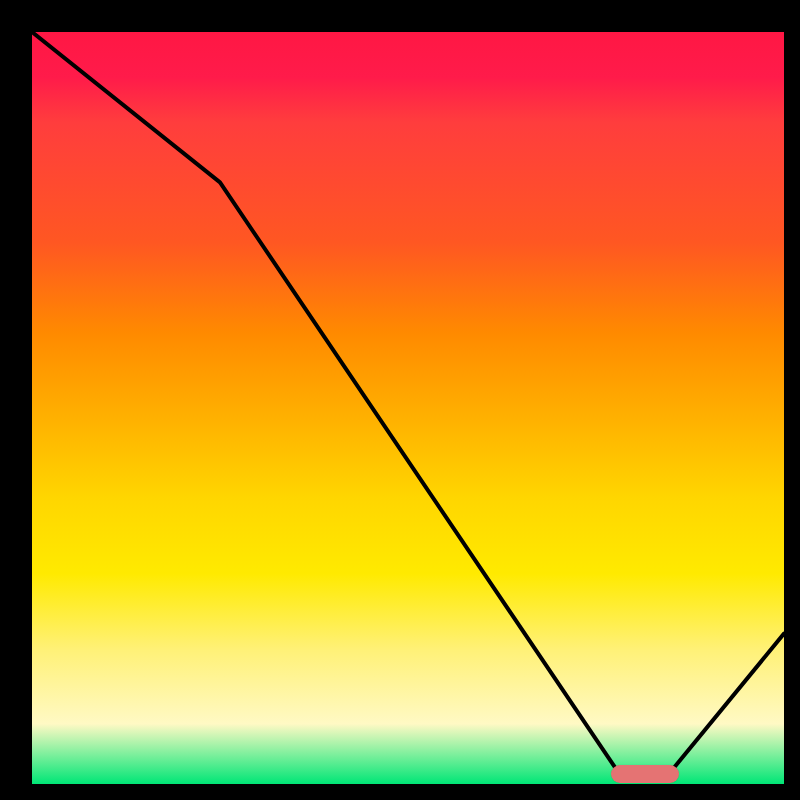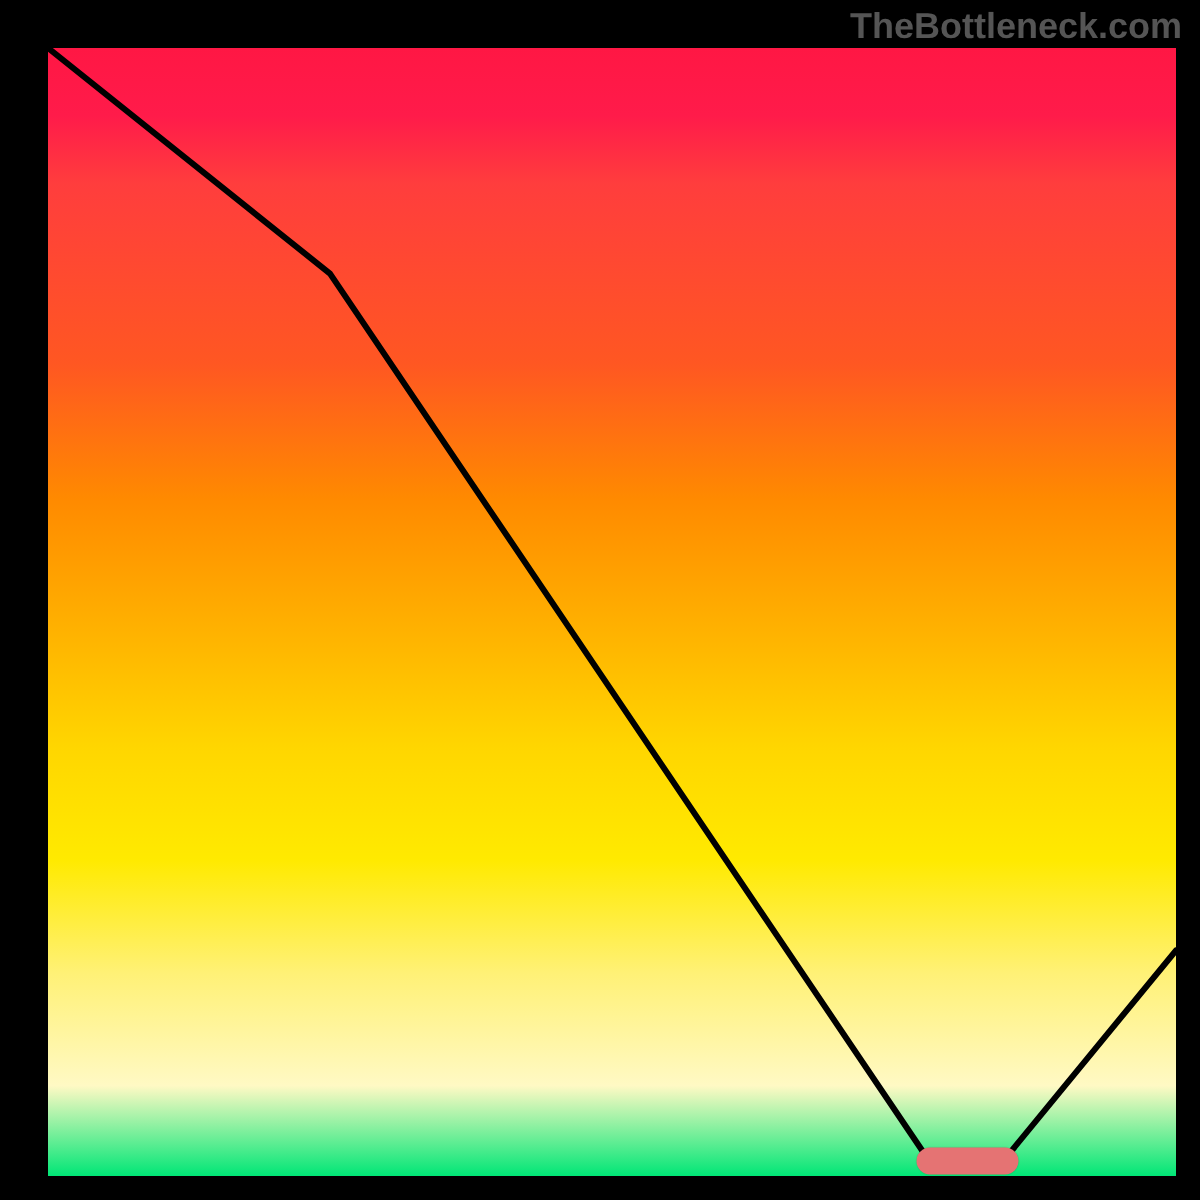--- a/index.html
+++ b/index.html
@@ -69,21 +69,20 @@
     background: #e57373;
     border-radius: 9px;
     z-index: 4;
     box-shadow: 0 0 1px rgba(0,0,0,0.2);
   }
 </style>
 </head>
 <body>
 
 <div class="container">
-  <div class="watermark">TheBottleneck.com</div>
 
   <div class="plot-area">
     <div class="gradient-bg"></div>
 
     <svg class="line-svg" viewBox="0 0 752 752" preserveAspectRatio="none">
       <path d="M0.0 0.0 L188.0 150.4 L586.6 740.7 L601.6 748.2 L631.7 748.2 L752.0 601.6" fill="none" stroke="#000" stroke-width="4" stroke-linejoin="round" stroke-linecap="round"></path>
     </svg>
 
     <div class="opt-marker" style="left: 579.04px; width: 67.68px; top: 733.224px;"></div>
   </div>

